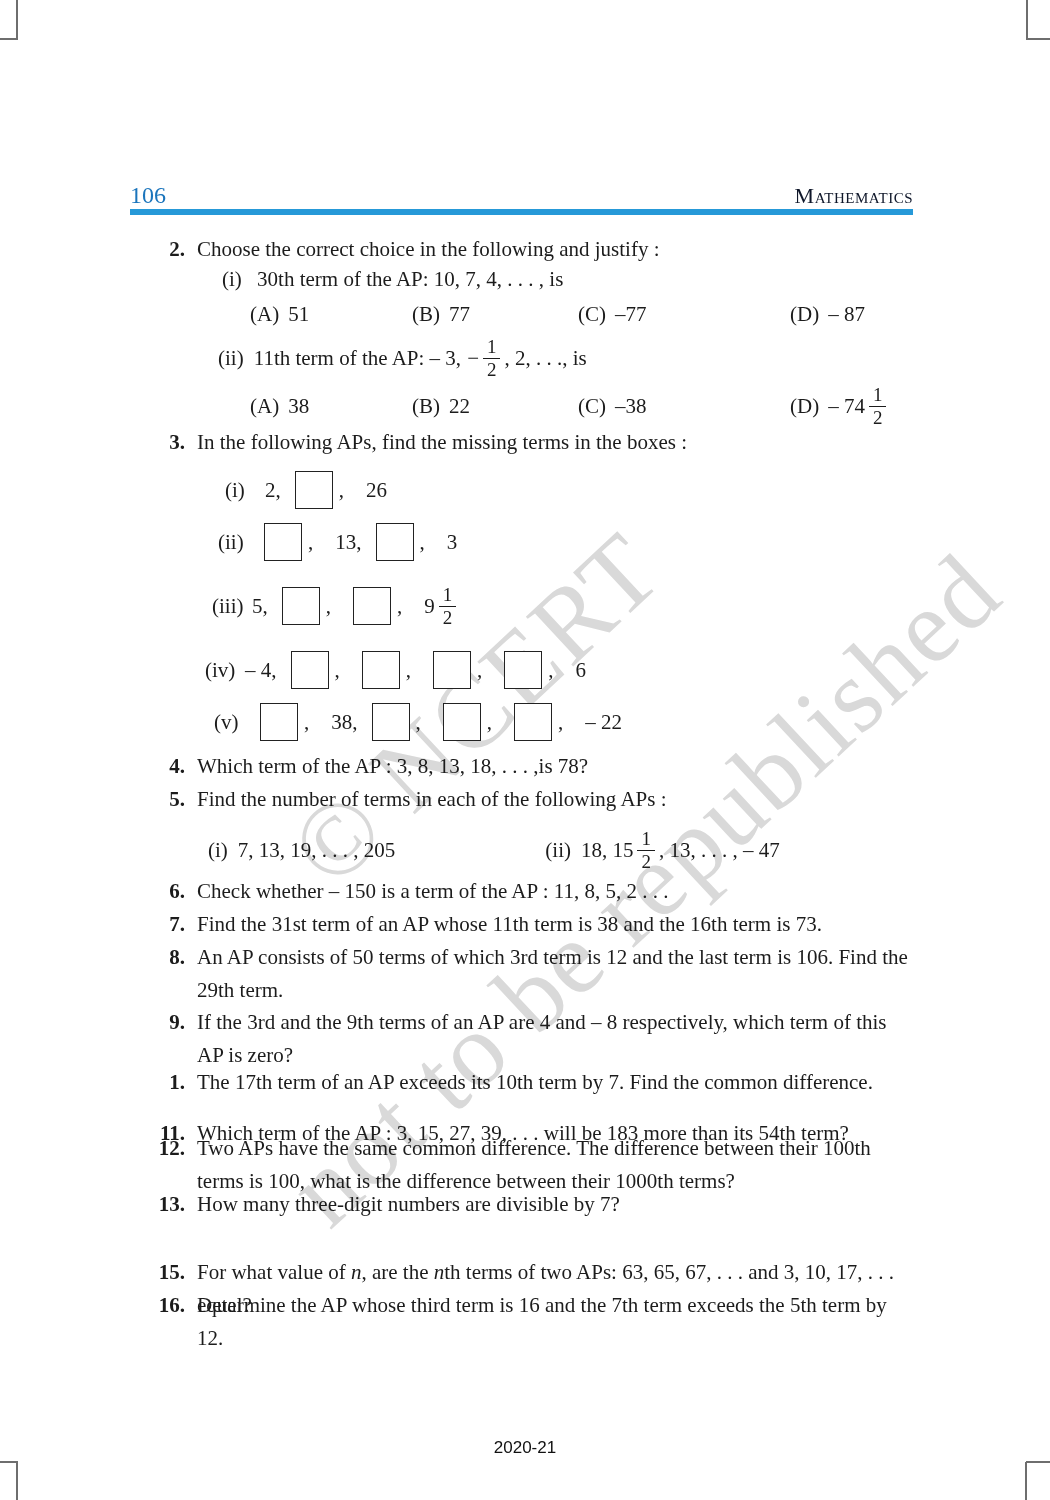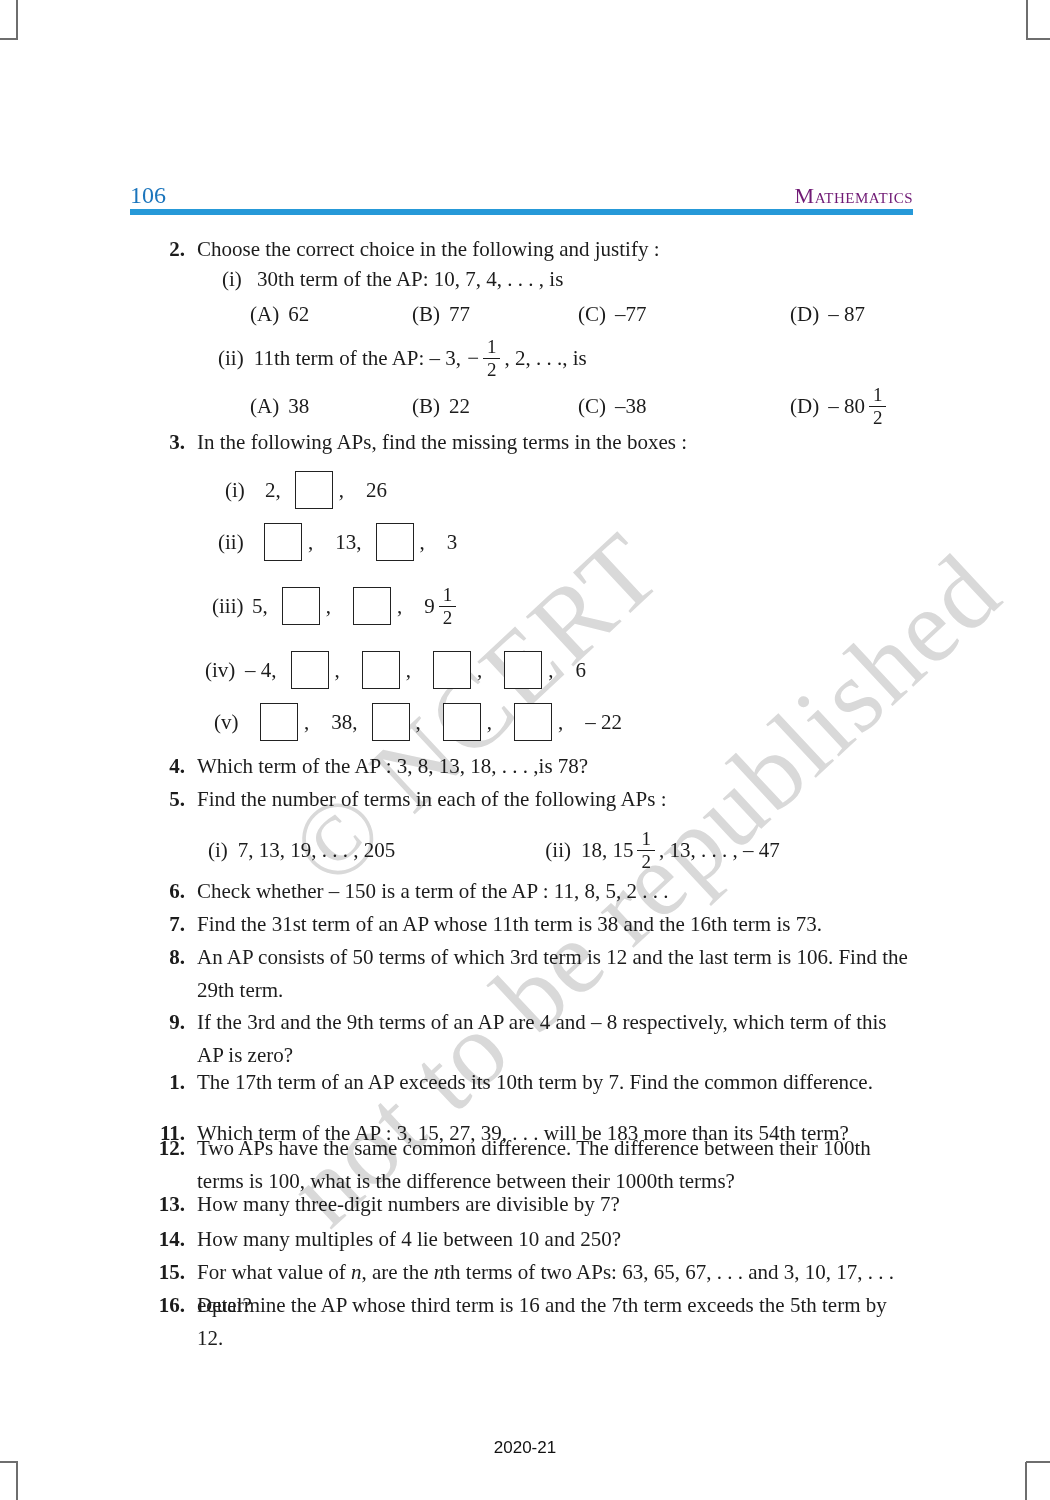--- a/index.html
+++ b/index.html
@@ -8,21 +8,21 @@
     background:#ffffff;
     font-family:"Liberation Serif", serif;
     color:#1c1c1c;
   }
   
   .crop{position:absolute;background:#6e6e6e;}
   
   .header{position:absolute;top:182px;left:130px;width:783px;
     display:flex;justify-content:space-between;align-items:flex-end;}
   .pagenum{font-size:24px;color:#1b75bc;}
-  .runhead{font-size:22px;color:#701a75;font-variant:small-caps;letter-spacing:0.5px;}
+  .runhead{font-size:22px;color:#0f172a;font-variant:small-caps;letter-spacing:0.5px;}
   .rule{position:absolute;top:209px;left:130px;width:783px;height:6px;background:#2699d8;}
   
   .watermark{
     position:absolute;left:560px;top:800px;
     transform:translate(-50%,-50%) rotate(-43deg);
     font-size:105px;line-height:2.35;color:#d9d9d9;
     white-space:nowrap;text-align:center;letter-spacing:2px;
     z-index:0;user-select:none;
   }
   .content{position:absolute;inset:0;z-index:1;}
@@ -85,21 +85,21 @@
   </div>
 
   <div class="sub" style="top:266px;">
     <span class="sublabel" style="margin-left:92px;">(i)</span>
     <span style="margin-left:10px;text-align:center;">30th term of the AP: 10, 7, 4, . . . , is</span>
   </div>
 
   <div class="optrow" style="top:299px;">
     <span class="opt" style="left:120px;">
       <span class="olabel">(A)</span>
-      <span>62</span>
+      <span>51</span>
     </span>
     <span class="opt" style="left:282px;">
       <span class="olabel">(B)</span>
       <span>77</span>
     </span>
     <span class="opt" style="left:448px;">
       <span class="olabel">(C)</span>
       <span>–77</span>
     </span>
     <span class="opt" style="left:660px;">
@@ -129,21 +129,21 @@
     <span class="opt" style="left:282px;">
       <span class="olabel">(B)</span>
       <span>22</span>
     </span>
     <span class="opt" style="left:448px;">
       <span class="olabel">(C)</span>
       <span>–38</span>
     </span>
     <span class="opt" style="left:660px;">
       <span class="olabel">(D)</span>
-      <span>– 80</span>
+      <span>– 74</span>
       <span class="frac">
         <span class="fn">1</span>
         <span class="fd">2</span>
       </span>
     </span>
   </div>
 
   <div class="q" style="top:426px;">
     <span class="qnum">3.</span>
     <div class="qtext">In the following APs, find the missing terms in the boxes :</div>
@@ -264,24 +264,20 @@
   <div class="q" style="top:1132px;">
     <span class="qnum">12.</span>
     <div class="qtext">Two APs have the same common difference. The difference between their 100th terms is 100, what is the difference between their 1000th terms?</div>
   </div>
 
   <div class="q" style="top:1188px;">
     <span class="qnum">13.</span>
     <div class="qtext">How many three-digit numbers are divisible by 7?</div>
   </div>
 
-  <div class="q" style="top:1223px;">
-    <span class="qnum">14.</span>
-    <div class="qtext">How many multiples of 4 lie between 10 and 250?</div>
-  </div>
 
   <div class="q" style="top:1256px;">
     <span class="qnum">15.</span>
     <div class="qtext"><span>For what value of </span><span class="it">n</span><span>, are the </span><span class="it">n</span><span>th terms of two APs: 63, 65, 67, . . . and 3, 10, 17, . . . equal?</span></div>
   </div>
 
   <div class="q" style="top:1289px;">
     <span class="qnum">16.</span>
     <div class="qtext">Determine the AP whose third term is 16 and the 7th term exceeds the 5th term by 12.</div>
   </div>

